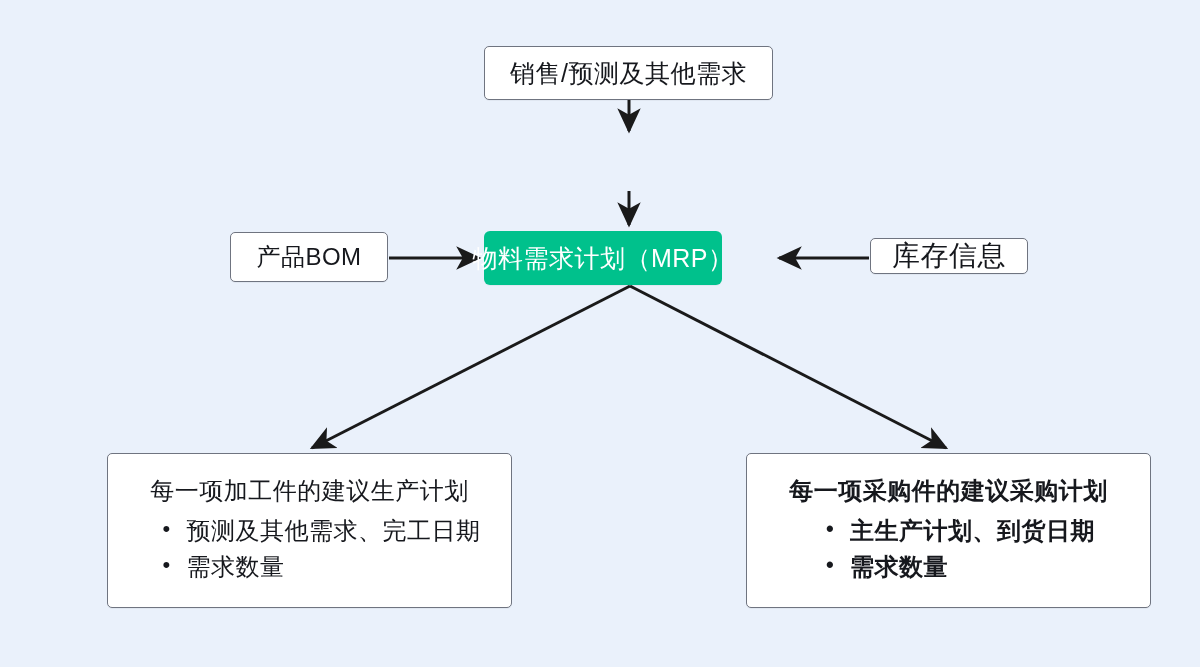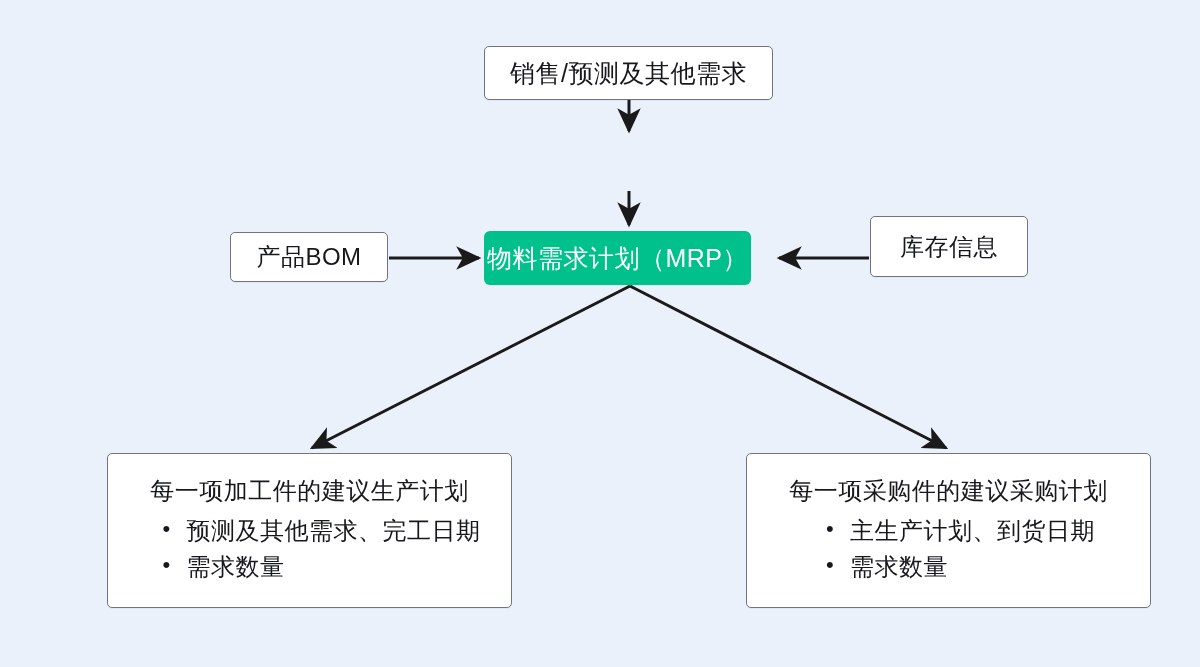--- a/index.html
+++ b/index.html
@@ -47,50 +47,50 @@
   
   #node-sales {
     left: 484px; top: 46px; width: 289px; height: 54px;
     font-size: 25px;
   }
   #node-mps {
     left: 484px; top: 137px; width: 289px; height: 54px;
     font-size: 25px;
   }
   #node-mrp {
-    left: 484px; top: 231px; width: 267px; height: 54px;
+    left: 484px; top: 231px; width: 238px; height: 54px;
     background: #00c18c;
     border: none;
     border-radius: 6px;
     color: #ffffff;
     font-size: 25px;
   }
 
   
   #node-bom {
     left: 230px; top: 232px; width: 158px; height: 50px;
     font-size: 24px;
   }
   #node-inventory {
-    left: 870px; top: 216px; width: 158px; height: 61px;
-    font-size: 24px;
+    left: 870px; top: 238px; width: 158px; height: 36px;
+    font-size: 28px;
   }
 
   
   .outnode {
     width: 405px;
     height: 155px;
     top: 453px;
     align-items: flex-end;
     justify-content: flex-start;
     padding: 22px 18px 0 18px;
     flex-direction: column;
   }
   #node-production { left: 107px; }
-  #node-purchase   { left: 746px; }
+  #node-purchase   { left: 746px; font-weight: bold; }
   .out-title {
     font-size: 24px;
     line-height: 1.28;
     letter-spacing: 0.5px;
     align-self: center;
     white-space: nowrap;
   }
   .out-list {
     list-style: none;
     margin: 6px 0 0 0;

